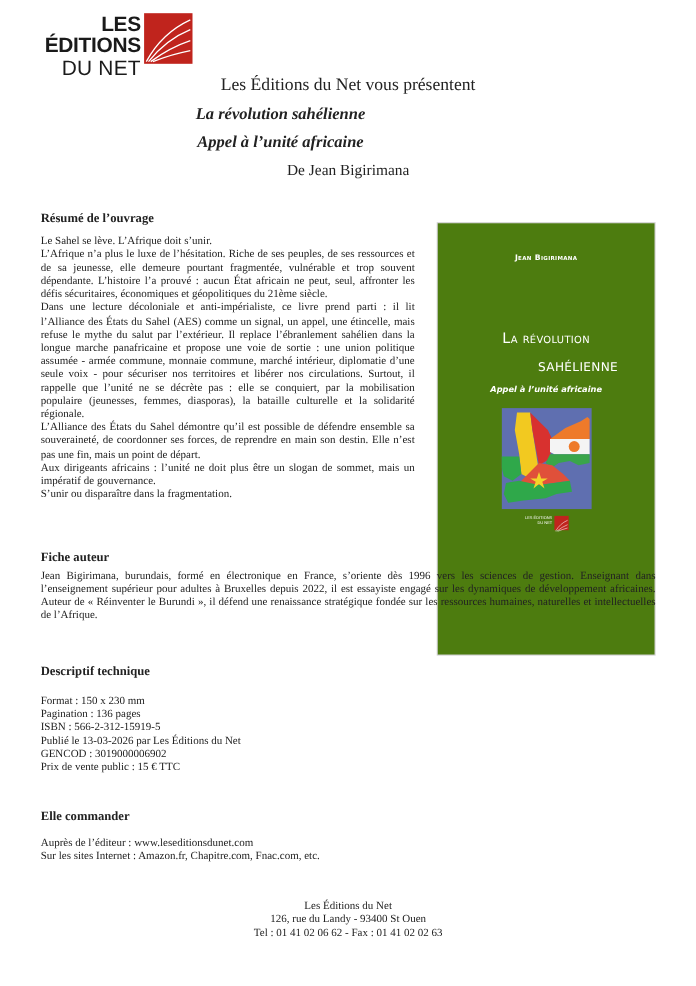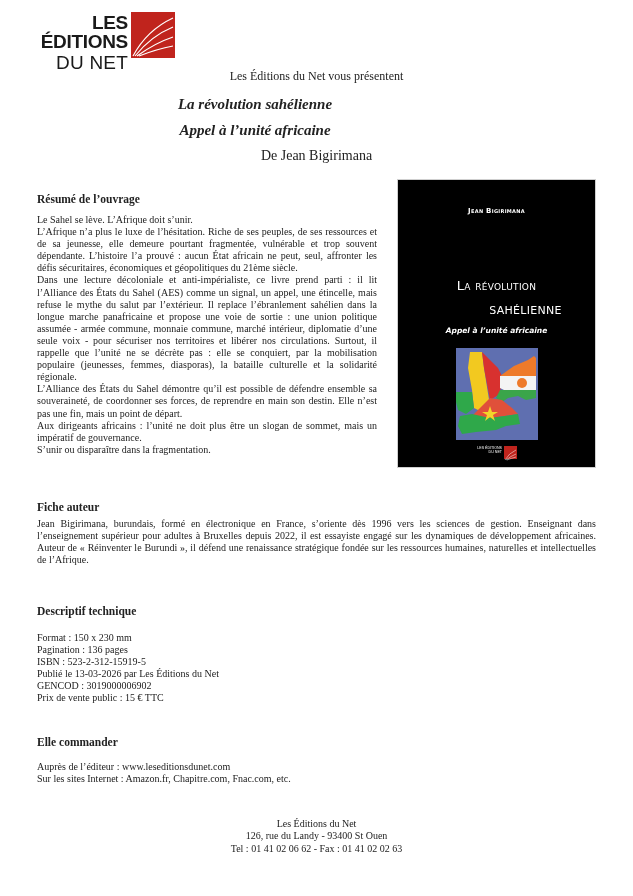--- a/index.html
+++ b/index.html
@@ -2,37 +2,37 @@
 <html><head>
 <meta charset="utf-8">
 <style>
   html, body { margin: 0; padding: 0; background: #ffffff; }
   body { width: 633px; height: 896px; position: relative; overflow: hidden; color: #222; font-family: "Liberation Serif", serif; }
   .logo { position: absolute; left: 15px; top: 12px; width: 160px; height: 48px; }
   .logo-text { position: absolute; right: 47px; top: 0; text-align: right; font-family: "Liberation Sans", sans-serif; color: #1a1a1a; line-height: 1; }
   .logo-line1 { font-weight: bold; font-size: 19px; letter-spacing: -0.3px; display: block; margin-top: 1px; }
   .logo-line2 { font-size: 19px; display: block; margin-top: 2px; letter-spacing: 0.2px; }
   .logo-mark { position: absolute; right: 0; top: 0; width: 44px; height: 46px; background: #c0241d; }
-  .intro { position: absolute; left: 0; width: 633px; top: 69px; text-align: center; font-size: 12px; }
+  .intro { position: absolute; left: 0; width: 633px; top: 69px; text-align: center; font-size: 16px; }
   .title { position: absolute; left: 0; width: 510px; text-align: center; font-weight: bold; font-style: italic; font-size: 15px; }
   .title1 { top: 96px; }
   .title2 { top: 122px; }
   .author-line { position: absolute; left: 0; width: 633px; top: 148px; text-align: center; font-size: 14px; }
   .section-h { position: absolute; left: 37px; font-weight: bold; font-size: 11.5px; }
   .para { position: absolute; left: 37px; font-size: 10px; line-height: 12.1px; }
   .resume { top: 214px; width: 340px; text-align: justify; }
   .resume p { margin: 0; }
   .fiche { top: 518px; width: 559px; text-align: justify; }
   .fiche p { margin: 0; }
   .lines p { margin: 0; }
   .tech { top: 632px; }
   .order { top: 761px; }
   .footer { position: absolute; left: 0; width: 633px; top: 818px; text-align: center; font-size: 10px; line-height: 12.4px; }
   .footer p { margin: 0; }
-  .cover { position: absolute; left: 398px; top: 180px; width: 197px; height: 287px; background: #000000; box-shadow: 0 0 0 1px #cfcfcf; font-family: "DejaVu Sans", sans-serif; color: #fff; }
+  .cover { position: absolute; left: 398px; top: 203px; width: 197px; height: 392px; background: #4d7c0f; box-shadow: 0 0 0 1px #cfcfcf; font-family: "DejaVu Sans", sans-serif; color: #fff; }
   .cover-author { position: absolute; left: 0; width: 100%; top: 27px; text-align: center; font-size: 7px; letter-spacing: 0.3px; font-variant: small-caps; font-weight: bold; }
   .cover-title1 { position: absolute; left: 0; width: 100%; top: 98px; text-align: center; font-size: 13px; font-variant: small-caps; letter-spacing: 0.3px; }
   .cover-title2 { position: absolute; left: 0; width: 100%; top: 124px; text-align: center; font-size: 11px; letter-spacing: 0.3px; margin-left: 29px; }
   .cover-sub { position: absolute; left: 0; width: 100%; top: 146px; text-align: center; font-size: 7.5px; font-style: italic; font-weight: bold; }
   .cover-map { position: absolute; left: 58px; top: 168px; width: 82px; height: 92px; }
   .cover-logo { position: absolute; left: 75px; top: 266px; width: 44px; height: 14px; }
   .cover-logo-text { position: absolute; right: 15px; top: 1px; text-align: right; font-size: 3.6px; line-height: 1.1; color: #fff; font-family: "Liberation Sans", sans-serif; }
   .cover-logo-mark { position: absolute; right: 0; top: 0; width: 13px; height: 13px; background: #c0241d; }
 </style>
 </head>
@@ -112,21 +112,21 @@
 
 <div class="section-h" style="top:501px;">Fiche auteur</div>
 <div class="para fiche">
   <p>Jean Bigirimana, burundais, formé en électronique en France, s’oriente dès 1996 vers les sciences de gestion. Enseignant dans l’enseignement supérieur pour adultes à Bruxelles depuis 2022, il est essayiste engagé sur les dynamiques de développement africaines. Auteur de « Réinventer le Burundi », il défend une renaissance stratégique fondée sur les ressources humaines, naturelles et intellectuelles de l’Afrique.</p>
 </div>
 
 <div class="section-h" style="top:605px;">Descriptif technique</div>
 <div class="para lines tech">
   <p>Format : 150 x 230 mm</p>
   <p>Pagination : 136 pages</p>
-  <p>ISBN : 523-2-312-15919-5</p>
+  <p>ISBN : 566-2-312-15919-5</p>
   <p>Publié le 13-03-2026 par Les Éditions du Net</p>
   <p>GENCOD : 3019000006902</p>
   <p>Prix de vente public : 15 € TTC</p>
 </div>
 
 <div class="section-h" style="top:736px;">Elle commander</div>
 <div class="para lines order">
   <p>Auprès de l’éditeur : www.leseditionsdunet.com</p>
   <p>Sur les sites Internet : Amazon.fr, Chapitre.com, Fnac.com, etc.</p>
 </div>

